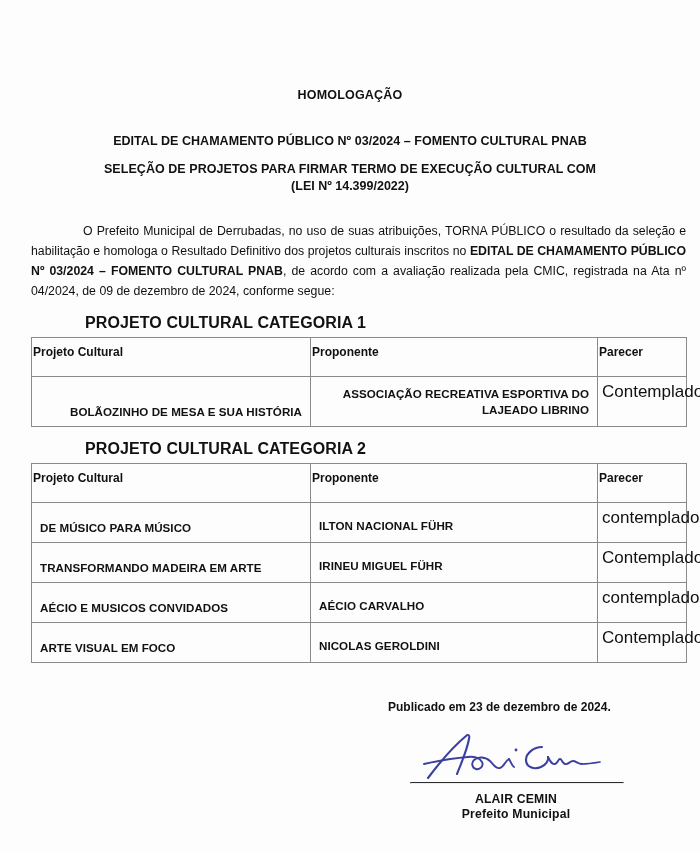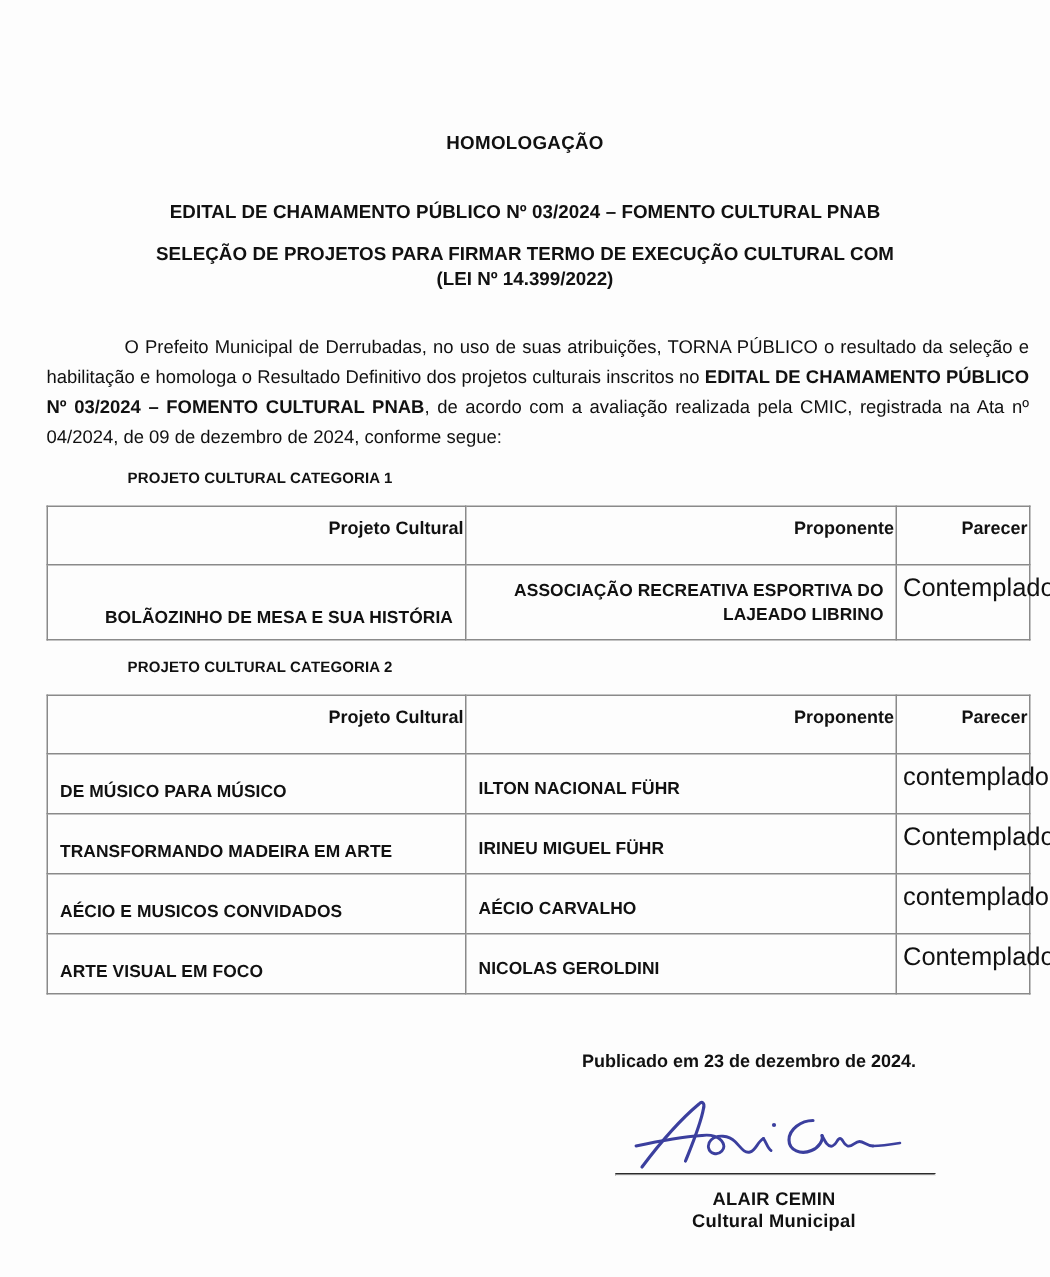--- a/index.html
+++ b/index.html
@@ -102,21 +102,21 @@
     text-align: justify;
     text-justify: inter-word;
     text-indent: 52px;
   }
   .body-par b { font-weight: bold; }
 
   
   .cat-label {
     position: absolute;
     left: 85px;
-    font-size: 10px;
+    font-size: 16px;
     font-weight: bold;
     letter-spacing: 0.1px;
   }
   #cat1-label { top: 314px; }
   #cat2-label { top: 440px; }
 
   
   table.doc-table {
     position: absolute;
     left: 31px;
@@ -128,21 +128,21 @@
   #table-cat1 { top: 337px; }
   #table-cat2 { top: 463px; }
 
   table.doc-table th,
   table.doc-table td {
     border: 1px solid #8a8a8a;
     box-sizing: border-box;
   }
   table.doc-table th {
     font-weight: bold;
-    text-align: right;
+    text-align: left;
     font-size: 12px;
     height: 39px;
     vertical-align: top;
     padding-top: 7px;
   }
   .col-projeto { width: 279px; }
   .col-proponente { width: 287px; }
   .col-parecer { width: 89px; }
 
   table.doc-table td {
@@ -288,16 +288,16 @@
           <path d="M99 29 C101 32 102 36 104 37" stroke-width="1.9"></path>
           <circle cx="106" cy="20" r="1.4" fill="#3b3f9e" stroke="none"></circle>
           <path d="M132 17 C124 17 116 23 116 30 C116 37 124 40 131 37 C136 35 139 30 138 27" stroke-width="2.1"></path>
           <path d="M138 27 C140 31 142 35 145 34 C148 33 148 29 150 29 C152 29 152 33 155 34 C158 35 160 31 163 31 C166 31 168 34 172 34" stroke-width="1.9"></path>
           <path d="M172 34 C178 34 184 33 190 32" stroke-width="1.7"></path>
         </g>
       </svg>
     </div>
     <hr class="sign-rule">
     <div class="sign-name">ALAIR CEMIN</div>
-    <div class="sign-role">Cultural Municipal</div>
+    <div class="sign-role">Prefeito Municipal</div>
   </div>
 
 </div>
 
 </body></html>

